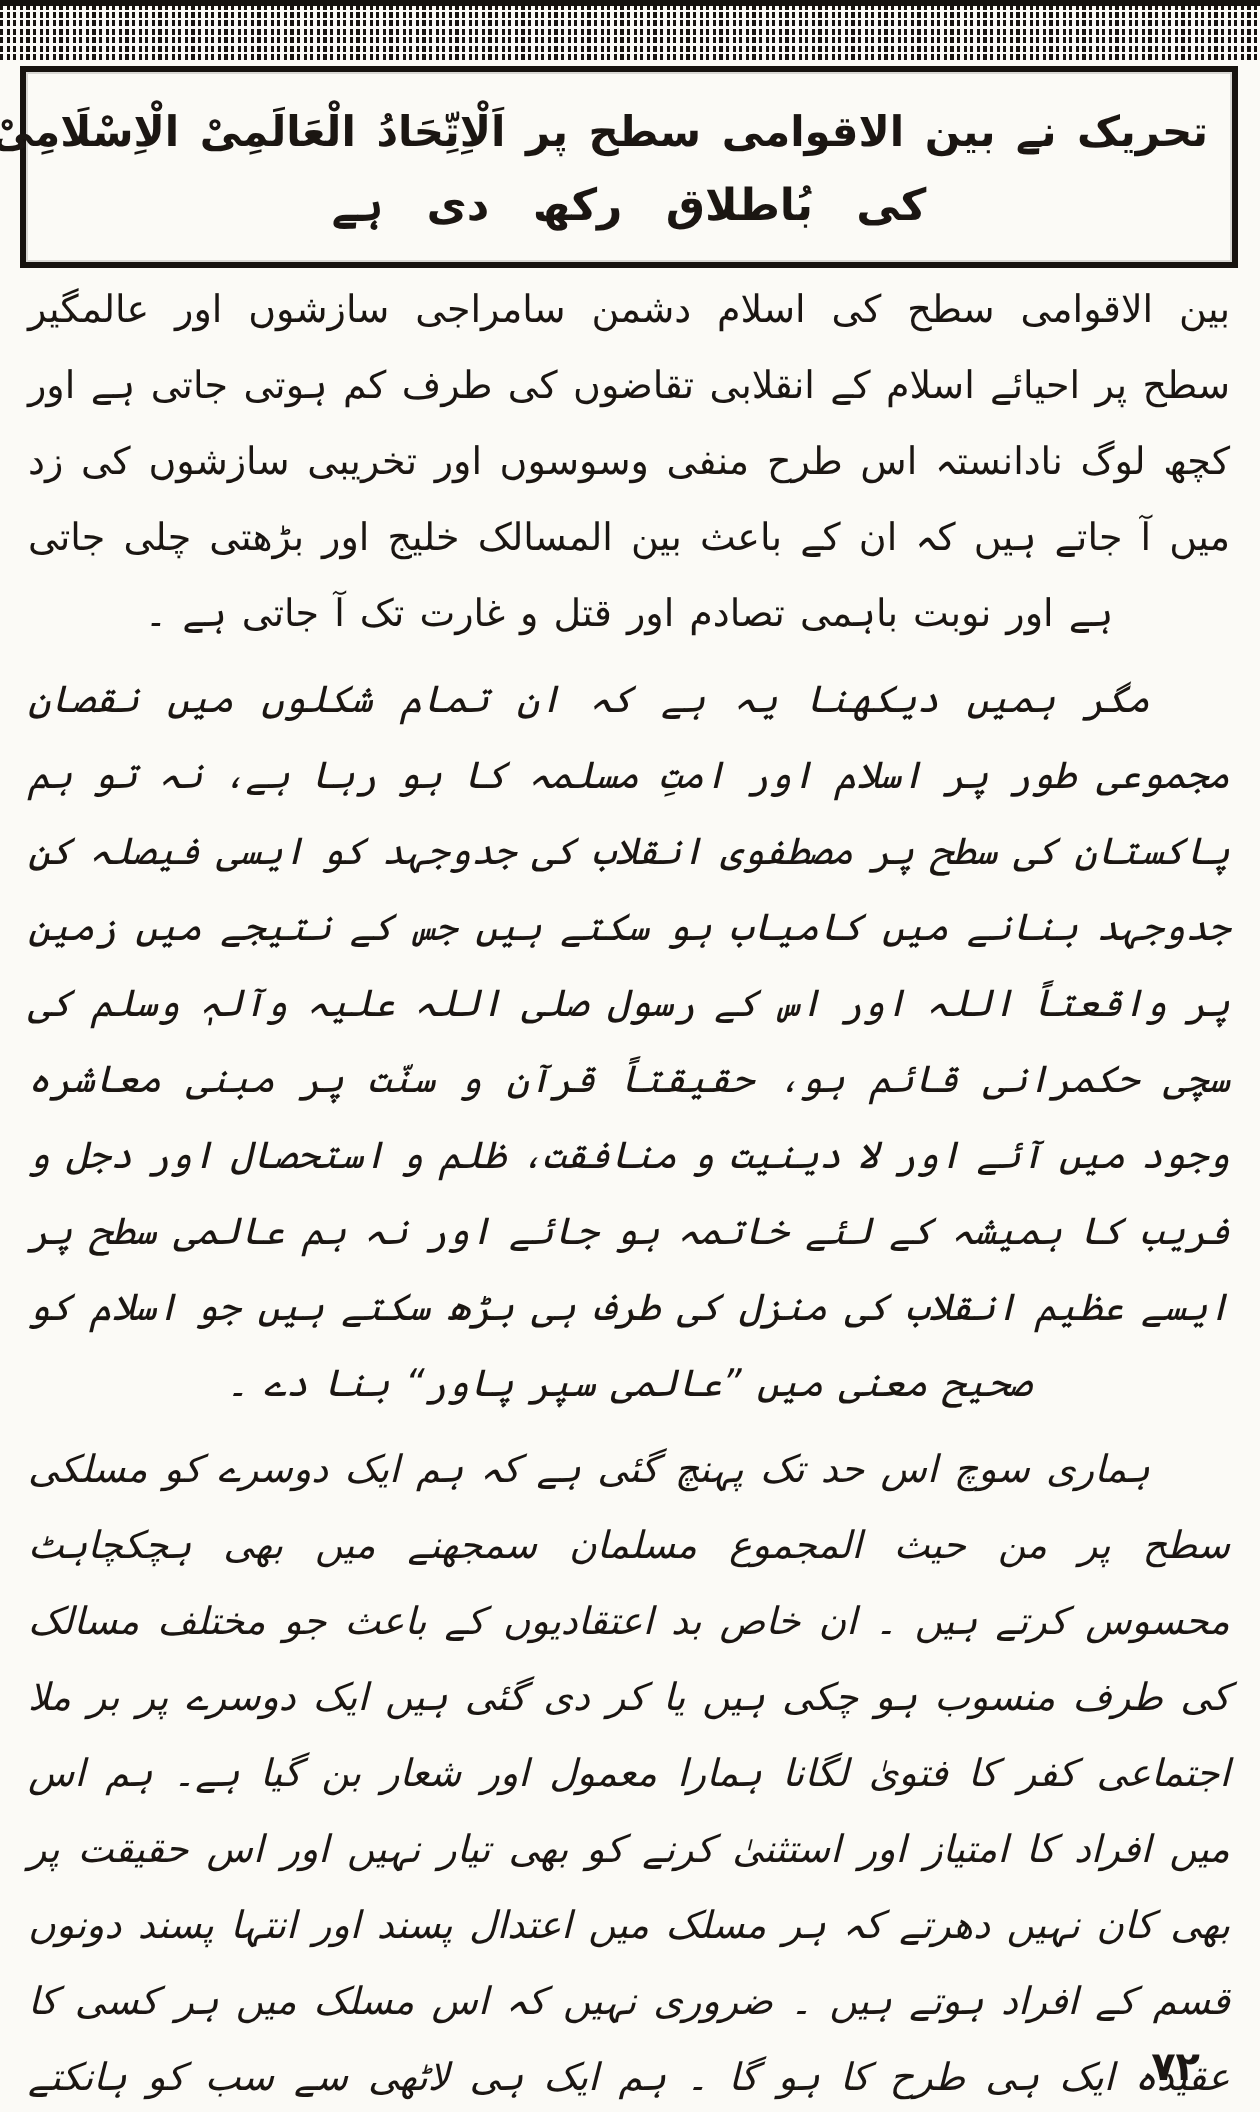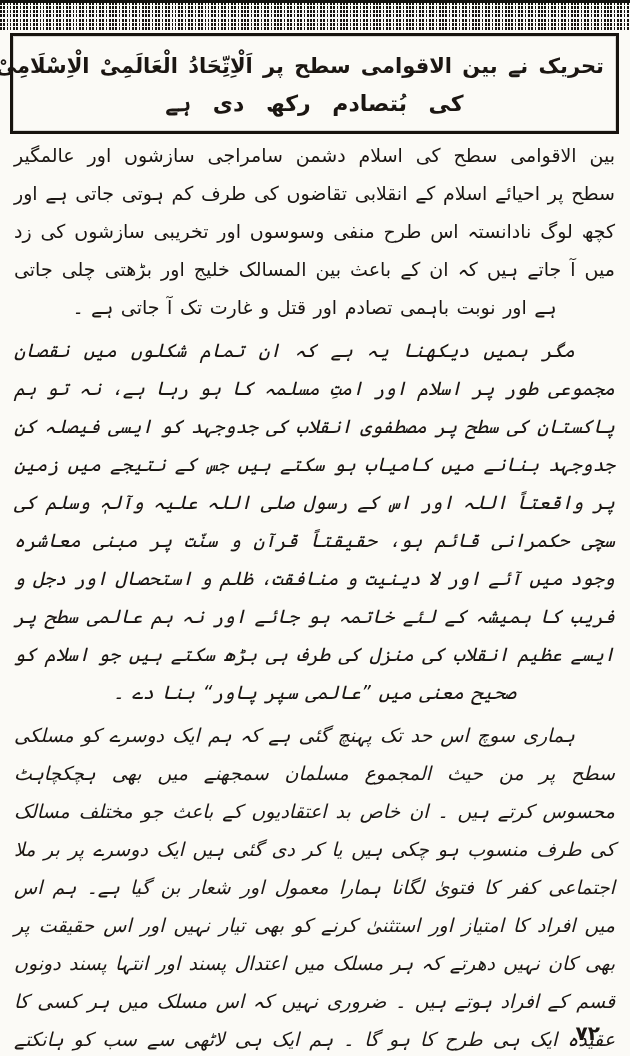--- a/index.html
+++ b/index.html
@@ -79,21 +79,21 @@
 </style>
 </head>
 <body>
 
 <div class="page">
 
   <div class="halftone"></div>
 
   <div class="title-box">
     <div class="title-line">تحریک نے بین الاقوامی سطح پر اَلْاِتِّحَادُ الْعَالَمِیْ الْاِسْلَامِیْ کے ذریعے اتحادِ امّت</div>
-    <div class="title-line second">کی بُتصادم رکھ دی ہے</div>
+    <div class="title-line second">کی بُاطلاق رکھ دی ہے</div>
   </div>
 
   <div class="body-text">
     <p class="para center-last">بین الاقوامی سطح کی اسلام دشمن سامراجی سازشوں اور عالمگیر سطح پر احیائے اسلام کے انقلابی تقاضوں کی طرف کم ہوتی جاتی ہے اور کچھ لوگ نادانستہ اس طرح منفی وسوسوں اور تخریبی سازشوں کی زد میں آ جاتے ہیں کہ ان کے باعث بین المسالک خلیج اور بڑھتی چلی جاتی ہے اور نوبت باہمی تصادم اور قتل و غارت تک آ جاتی ہے ۔</p>
     <p class="para indent center-last">مگر ہمیں دیکھنا یہ ہے کہ ان تمام شکلوں میں نقصان مجموعی طور پر اسلام اور امتِ مسلمہ کا ہو رہا ہے، نہ تو ہم پاکستان کی سطح پر مصطفوی انقلاب کی جدوجہد کو ایسی فیصلہ کن جدوجہد بنانے میں کامیاب ہو سکتے ہیں جس کے نتیجے میں زمین پر واقعتاً اللہ اور اس کے رسول صلی اللہ علیہ وآلہٖ وسلم کی سچی حکمرانی قائم ہو، حقیقتاً قرآن و سنّت پر مبنی معاشرہ وجود میں آئے اور لا دینیت و منافقت، ظلم و استحصال اور دجل و فریب کا ہمیشہ کے لئے خاتمہ ہو جائے اور نہ ہم عالمی سطح پر ایسے عظیم انقلاب کی منزل کی طرف ہی بڑھ سکتے ہیں جو اسلام کو صحیح معنی میں ”عالمی سپر پاور“ بنا دے ۔</p>
     <p class="para indent">ہماری سوچ اس حد تک پہنچ گئی ہے کہ ہم ایک دوسرے کو مسلکی سطح پر من حیث المجموع مسلمان سمجھنے میں بھی ہچکچاہٹ محسوس کرتے ہیں ۔ ان خاص بد اعتقادیوں کے باعث جو مختلف مسالک کی طرف منسوب ہو چکی ہیں یا کر دی گئی ہیں ایک دوسرے پر بر ملا اجتماعی کفر کا فتویٰ لگانا ہمارا معمول اور شعار بن گیا ہے۔ ہم اس میں افراد کا امتیاز اور استثنیٰ کرنے کو بھی تیار نہیں اور اس حقیقت پر بھی کان نہیں دھرتے کہ ہر مسلک میں اعتدال پسند اور انتہا پسند دونوں قسم کے افراد ہوتے ہیں ۔ ضروری نہیں کہ اس مسلک میں ہر کسی کا عقیدہ ایک ہی طرح کا ہو گا ۔ ہم ایک ہی لاٹھی سے سب کو ہانکتے ہیں حتیٰ کہ کسی مسلک سے متعلق کوئی شخص، طبقہ یا تنظیم اس مخصوص بد اعتقادی سے براءت اور لاتعلقی کا کھلا اعلان بھی کرے، تب بھی ہم اس کے قول کو ماننے پر تیار نہیں ہوتے اور اس پر بھی اس کے اعلانِ براءت کے باوجود اس مسلک کے بعض دیگر انتہا پسند، متعصب اور جاہل افراد کے عقائد و نظریات کا مکمل اطلاق کر دیتے ہیں ۔ اگرچہ وہ ایسے عقائد کو گمراہی اور جہالت و ضلالت بھی قرار دیں تب بھی ان کا دامن نہیں چھوٹتا پھر ان کے گلے میں وہ عبارات اور روایات پڑ جاتی ہیں جو ان سے پہلے کسی نے اپنی کتاب میں درج کر دی ہوں ۔ آج کی نسل بھی ان کردہ و ناکردہ گناہوں کی سزاوار ٹھہرائی جاتی ہے ۔ ہم آج اس مسلک کے عوام و خواص کو ان عقائد، عبارات ، یا روایات</p>
   </div>
 
   <div class="page-number">۷۲</div>
 

